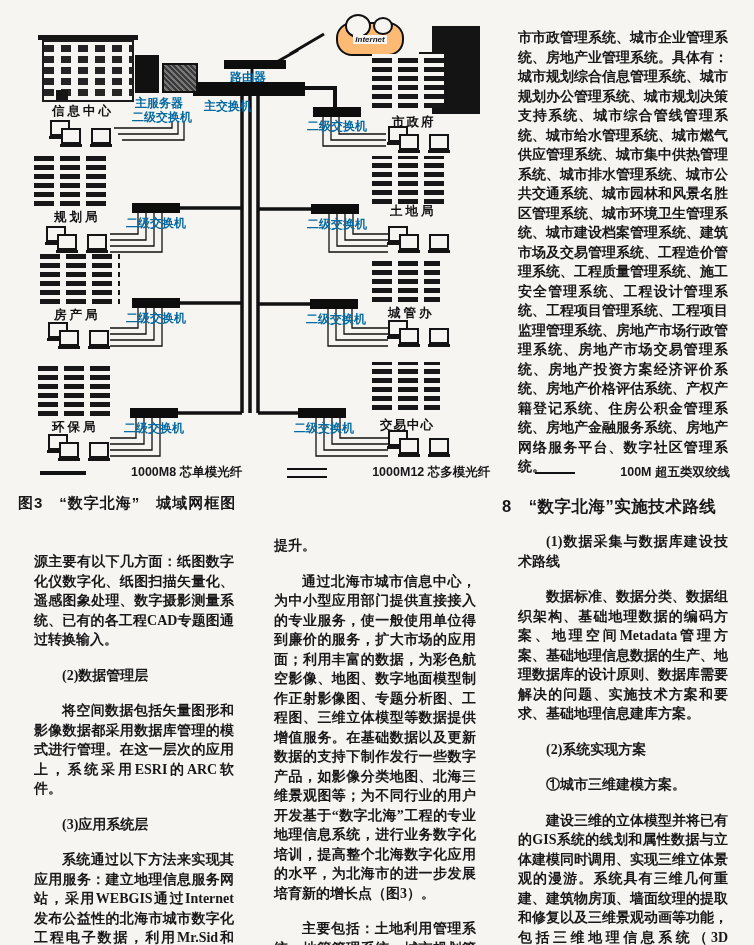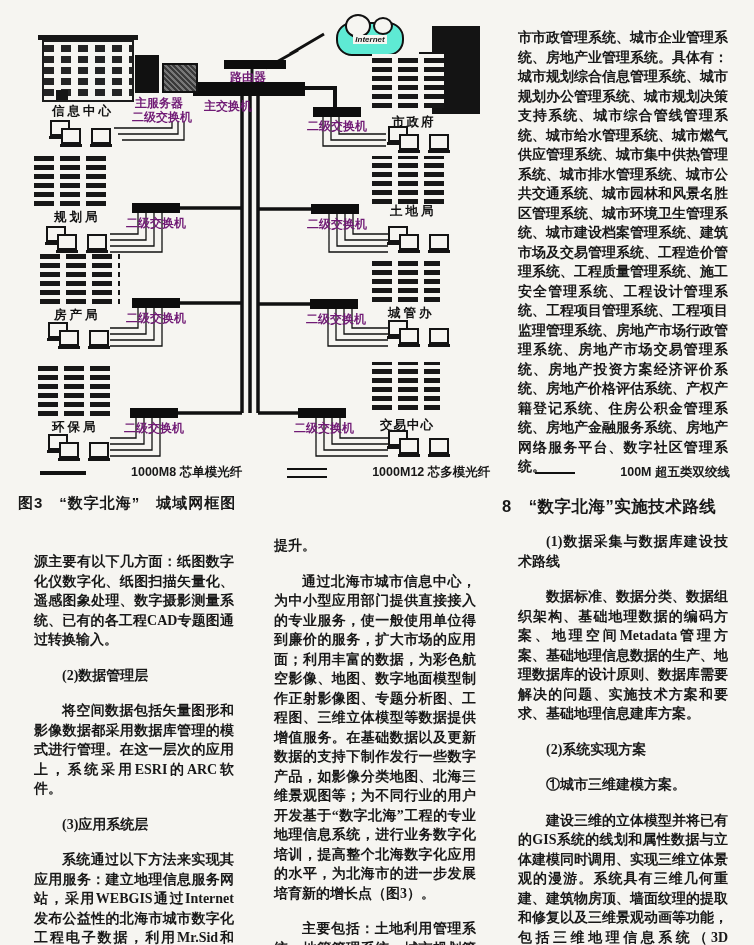--- a/index.html
+++ b/index.html
@@ -15,21 +15,21 @@
   .col p.cont{text-indent:0;}
   .col p.subhead{font-weight:800;}
   .col h2.sec{font-size:16.5px;font-weight:800;margin:20px 0 12px;text-indent:0;letter-spacing:.5px;
     font-family:"Liberation Sans","DejaVu Sans",sans-serif;}
   
   .figure{position:absolute;left:14px;top:8px;width:482px;height:516px;}
   .figure .wires{position:absolute;left:0;top:0;}
   .nlabel{position:absolute;font-family:"Liberation Sans","DejaVu Sans",sans-serif;
     font-weight:800;font-size:12.5px;color:#111;white-space:nowrap;letter-spacing:1px;}
   .swlabel{position:absolute;font-family:"Liberation Sans","DejaVu Sans",sans-serif;
-    font-weight:800;font-size:12px;color:#701a75;white-space:nowrap;}
+    font-weight:800;font-size:12px;color:#0369a1;white-space:nowrap;}
   .sw{position:absolute;height:10px;background:#0d0d0d;}
   .rack{position:absolute;
     background-image:
       repeating-linear-gradient(90deg, rgba(246,245,241,0) 0 20px, #f6f5f1 20px 26px),
       repeating-linear-gradient(0deg, #171717 0 5px, #f6f5f1 5px 9px);}
   .pcs{position:absolute;display:flex;align-items:flex-end;}
   .pc{width:16px;height:12px;border:2px solid #141414;background:#f6f5f1;position:relative;flex:none;}
   .pc::after{content:"";position:absolute;left:-3px;right:-3px;bottom:-5px;height:3px;background:#141414;}
   .pc.back{margin-bottom:8px;}
   .pc.front{margin-left:-9px;}
@@ -40,21 +40,21 @@
   .bld-info::before{content:"";position:absolute;left:-6px;right:-6px;top:-7px;height:5px;background:#161616;}
   .bld-info::after{content:"";position:absolute;left:12px;bottom:0;width:12px;height:10px;background:#161616;}
   .bld-gov{position:absolute;background:#141414;}
   .bld-gov::before{content:"";position:absolute;left:-13px;top:26px;width:13px;height:32px;background:#141414;}
   .server{position:absolute;display:flex;align-items:flex-end;gap:3px;}
   .server .tower{width:24px;height:38px;background:#111;}
   .server .screen{width:32px;height:26px;border:2px solid #111;background:
       repeating-linear-gradient(45deg,#3a3a3a 0 2px,#777 2px 4px);}
   .router{position:absolute;background:#0d0d0d;}
   .cloud{position:absolute;width:64px;height:30px;border:2px solid #111;border-radius:16px;
-    background:#5eead4;display:flex;align-items:center;justify-content:center;}
+    background:#fdba74;display:flex;align-items:center;justify-content:center;}
   .cloud::before{content:"";position:absolute;width:22px;height:20px;border-radius:50%;
     background:#f6f5f1;border:2px solid #111;top:-10px;left:7px;}
   .cloud::after{content:"";position:absolute;width:16px;height:14px;border-radius:50%;
     background:#f6f5f1;border:2px solid #111;top:-7px;right:9px;}
   .cloud span{position:relative;z-index:2;font-size:8px;font-weight:700;font-style:italic;
     font-family:"Liberation Sans",sans-serif;background:#f6f5f1;padding:0 2px;}
   .legend{position:absolute;display:flex;align-items:center;gap:7px;white-space:nowrap;
     font-family:"Liberation Sans","DejaVu Sans",sans-serif;font-weight:800;font-size:12.5px;}
   .lg-thick{width:46px;height:4px;background:#111;flex:none;}
   .lg-double{width:40px;height:6px;border-top:2px solid #111;border-bottom:2px solid #111;flex:none;}

